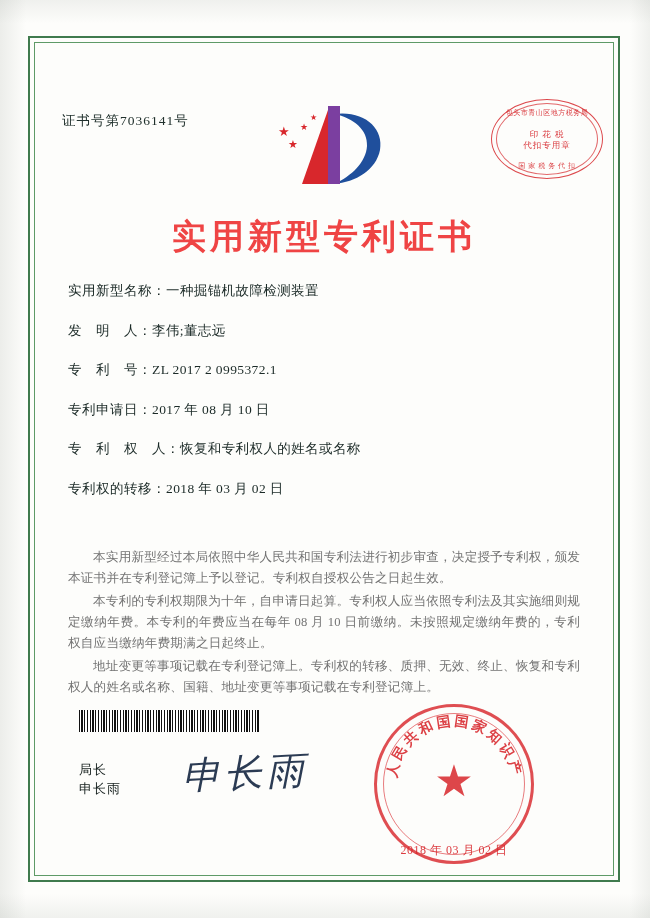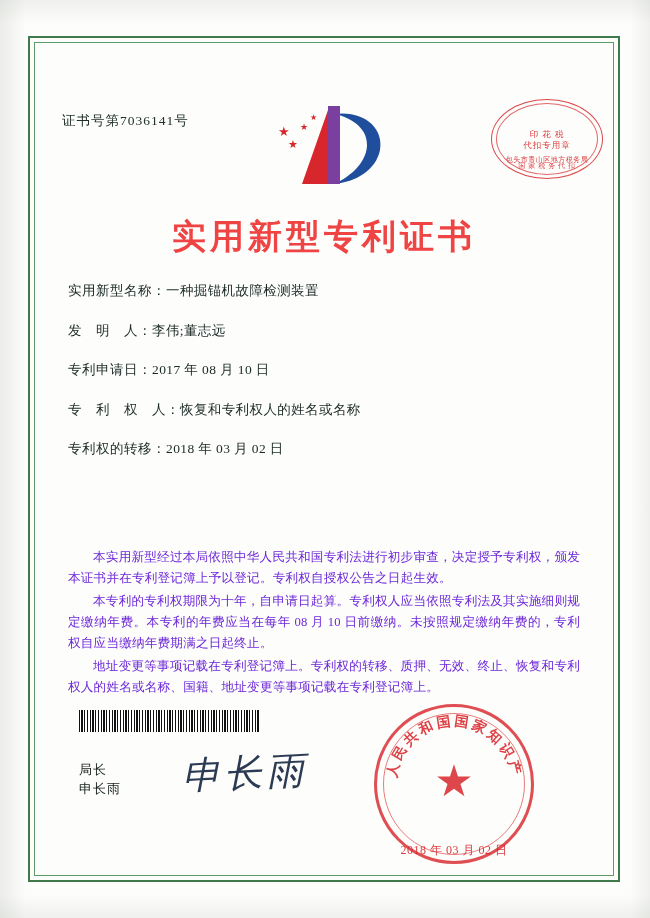--- a/index.html
+++ b/index.html
@@ -108,21 +108,20 @@
   .oval-stamp .arc-text {
     position: absolute;
     left: 0; top: 9px;
     width: 100%;
     text-align: center;
     font-size: 7px;
     color: #d6272b;
     letter-spacing: .5px;
     transform: scaleY(1.05);
     opacity: .9;
-    margin-top: 47px;
   }
   .oval-stamp .mid-text {
     position: absolute;
     left: 0; top: 30px;
     width: 100%;
     text-align: center;
     font-size: 8.5px;
     line-height: 11px;
     color: #d6272b;
     letter-spacing: 1px;
@@ -176,21 +175,21 @@
   }
 
   
   .body-text {
     position: absolute;
     left: 34px;
     top: 505px;
     width: 512px;
     font-size: 12.6px;
     line-height: 21px;
-    color: #6d28d9;
+    color: #737373;
     text-align: justify;
   }
   .body-text p {
     margin: 0 0 2px 0;
     text-indent: 25px;
     letter-spacing: .2px;
   }
 
   
   .barcode {
@@ -338,20 +337,24 @@
     <div class="fields">
       <div class="field-row">
         <span class="field-label">实用新型名称：</span>
         <span class="field-value">一种掘锚机故障检测装置</span>
       </div>
       <div class="field-row">
         <span class="field-label">发　明　人：</span>
         <span class="field-value">李伟;董志远</span>
       </div>
       <div class="field-row">
+        <span class="field-label">专　利　号：</span>
+        <span class="field-value">ZL 2017 2 0995372.1</span>
+      </div>
+      <div class="field-row">
         <span class="field-label">专利申请日：</span>
         <span class="field-value">2017 年 08 月 10 日</span>
       </div>
       <div class="field-row">
         <span class="field-label">专　利　权　人：</span>
         <span class="field-value">恢复和专利权人的姓名或名称</span>
       </div>
       <div class="field-row">
         <span class="field-label">专利权的转移：</span>
         <span class="field-value">2018 年 03 月 02 日</span>

